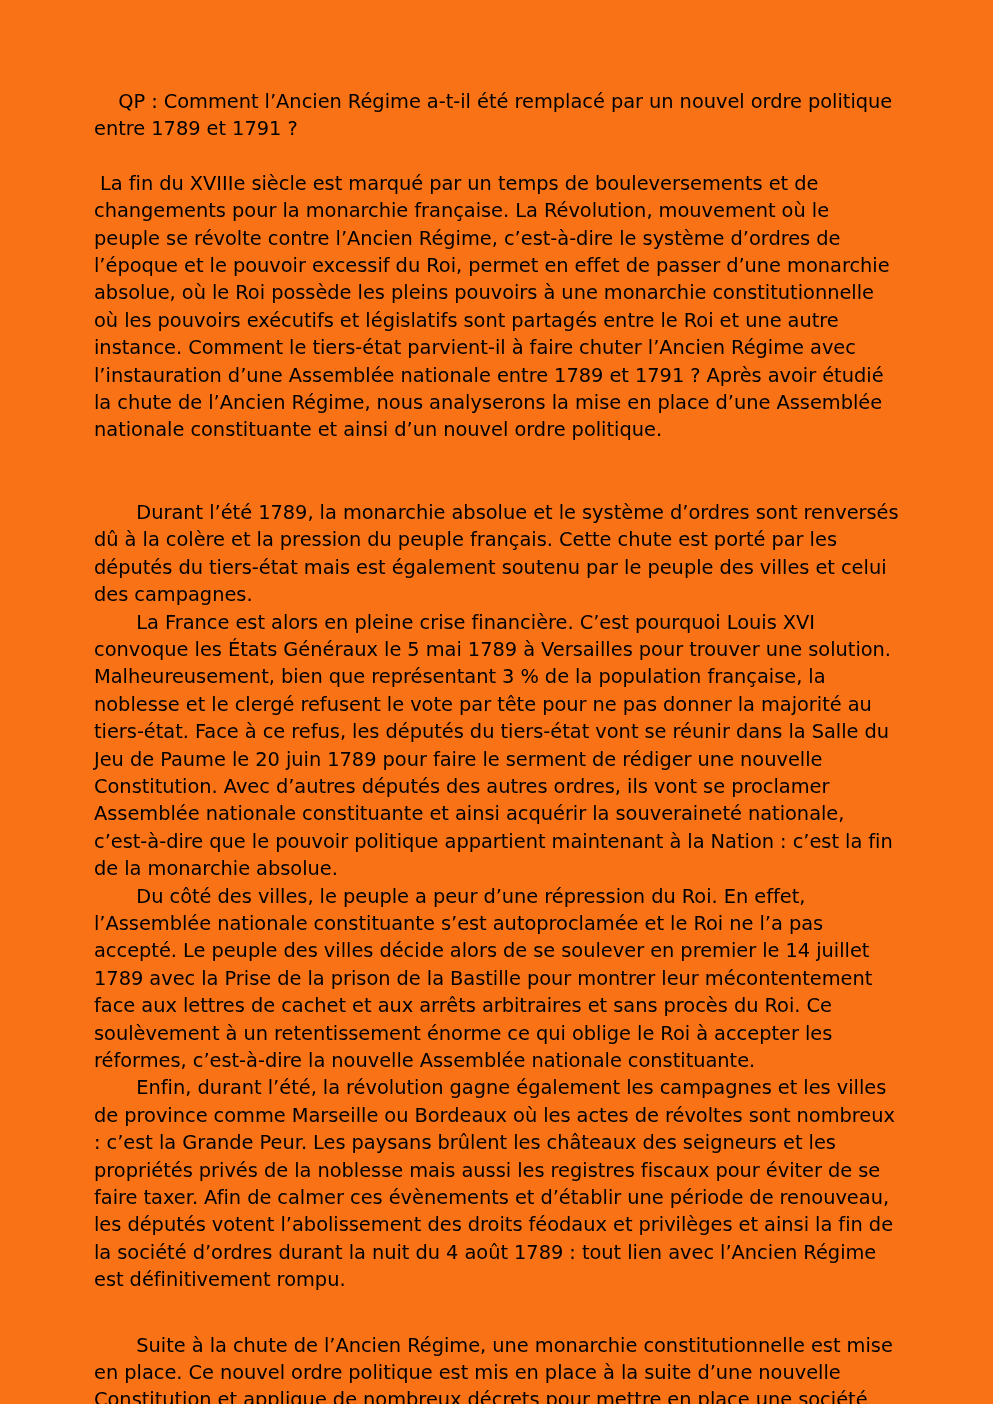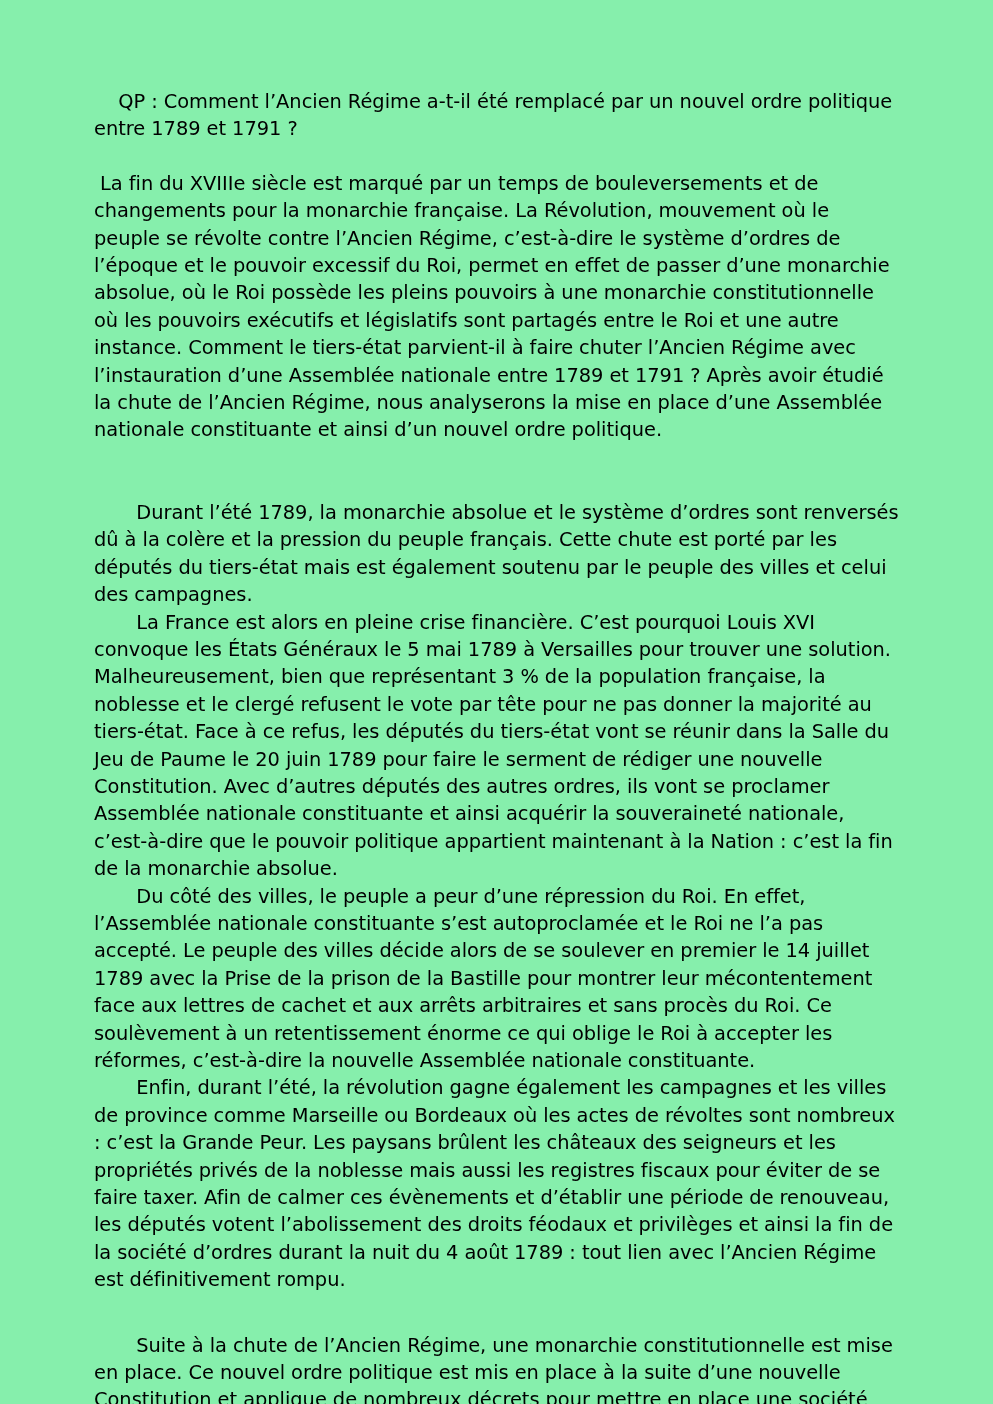--- a/index.html
+++ b/index.html
@@ -14,21 +14,21 @@
     overflow: hidden;
     font-family: "DejaVu Sans", sans-serif;
     color: #000000;
     -webkit-font-smoothing: antialiased;
   }
 
   .page {
     position: relative;
     width: 993px;
     height: 1404px;
-    background: #86efac;
+    background: #f97316;
     box-sizing: border-box;
   }
 
   .doc-body {
     position: absolute;
     left: 94px;
     top: 88px;
     width: 806px;
   }
 

